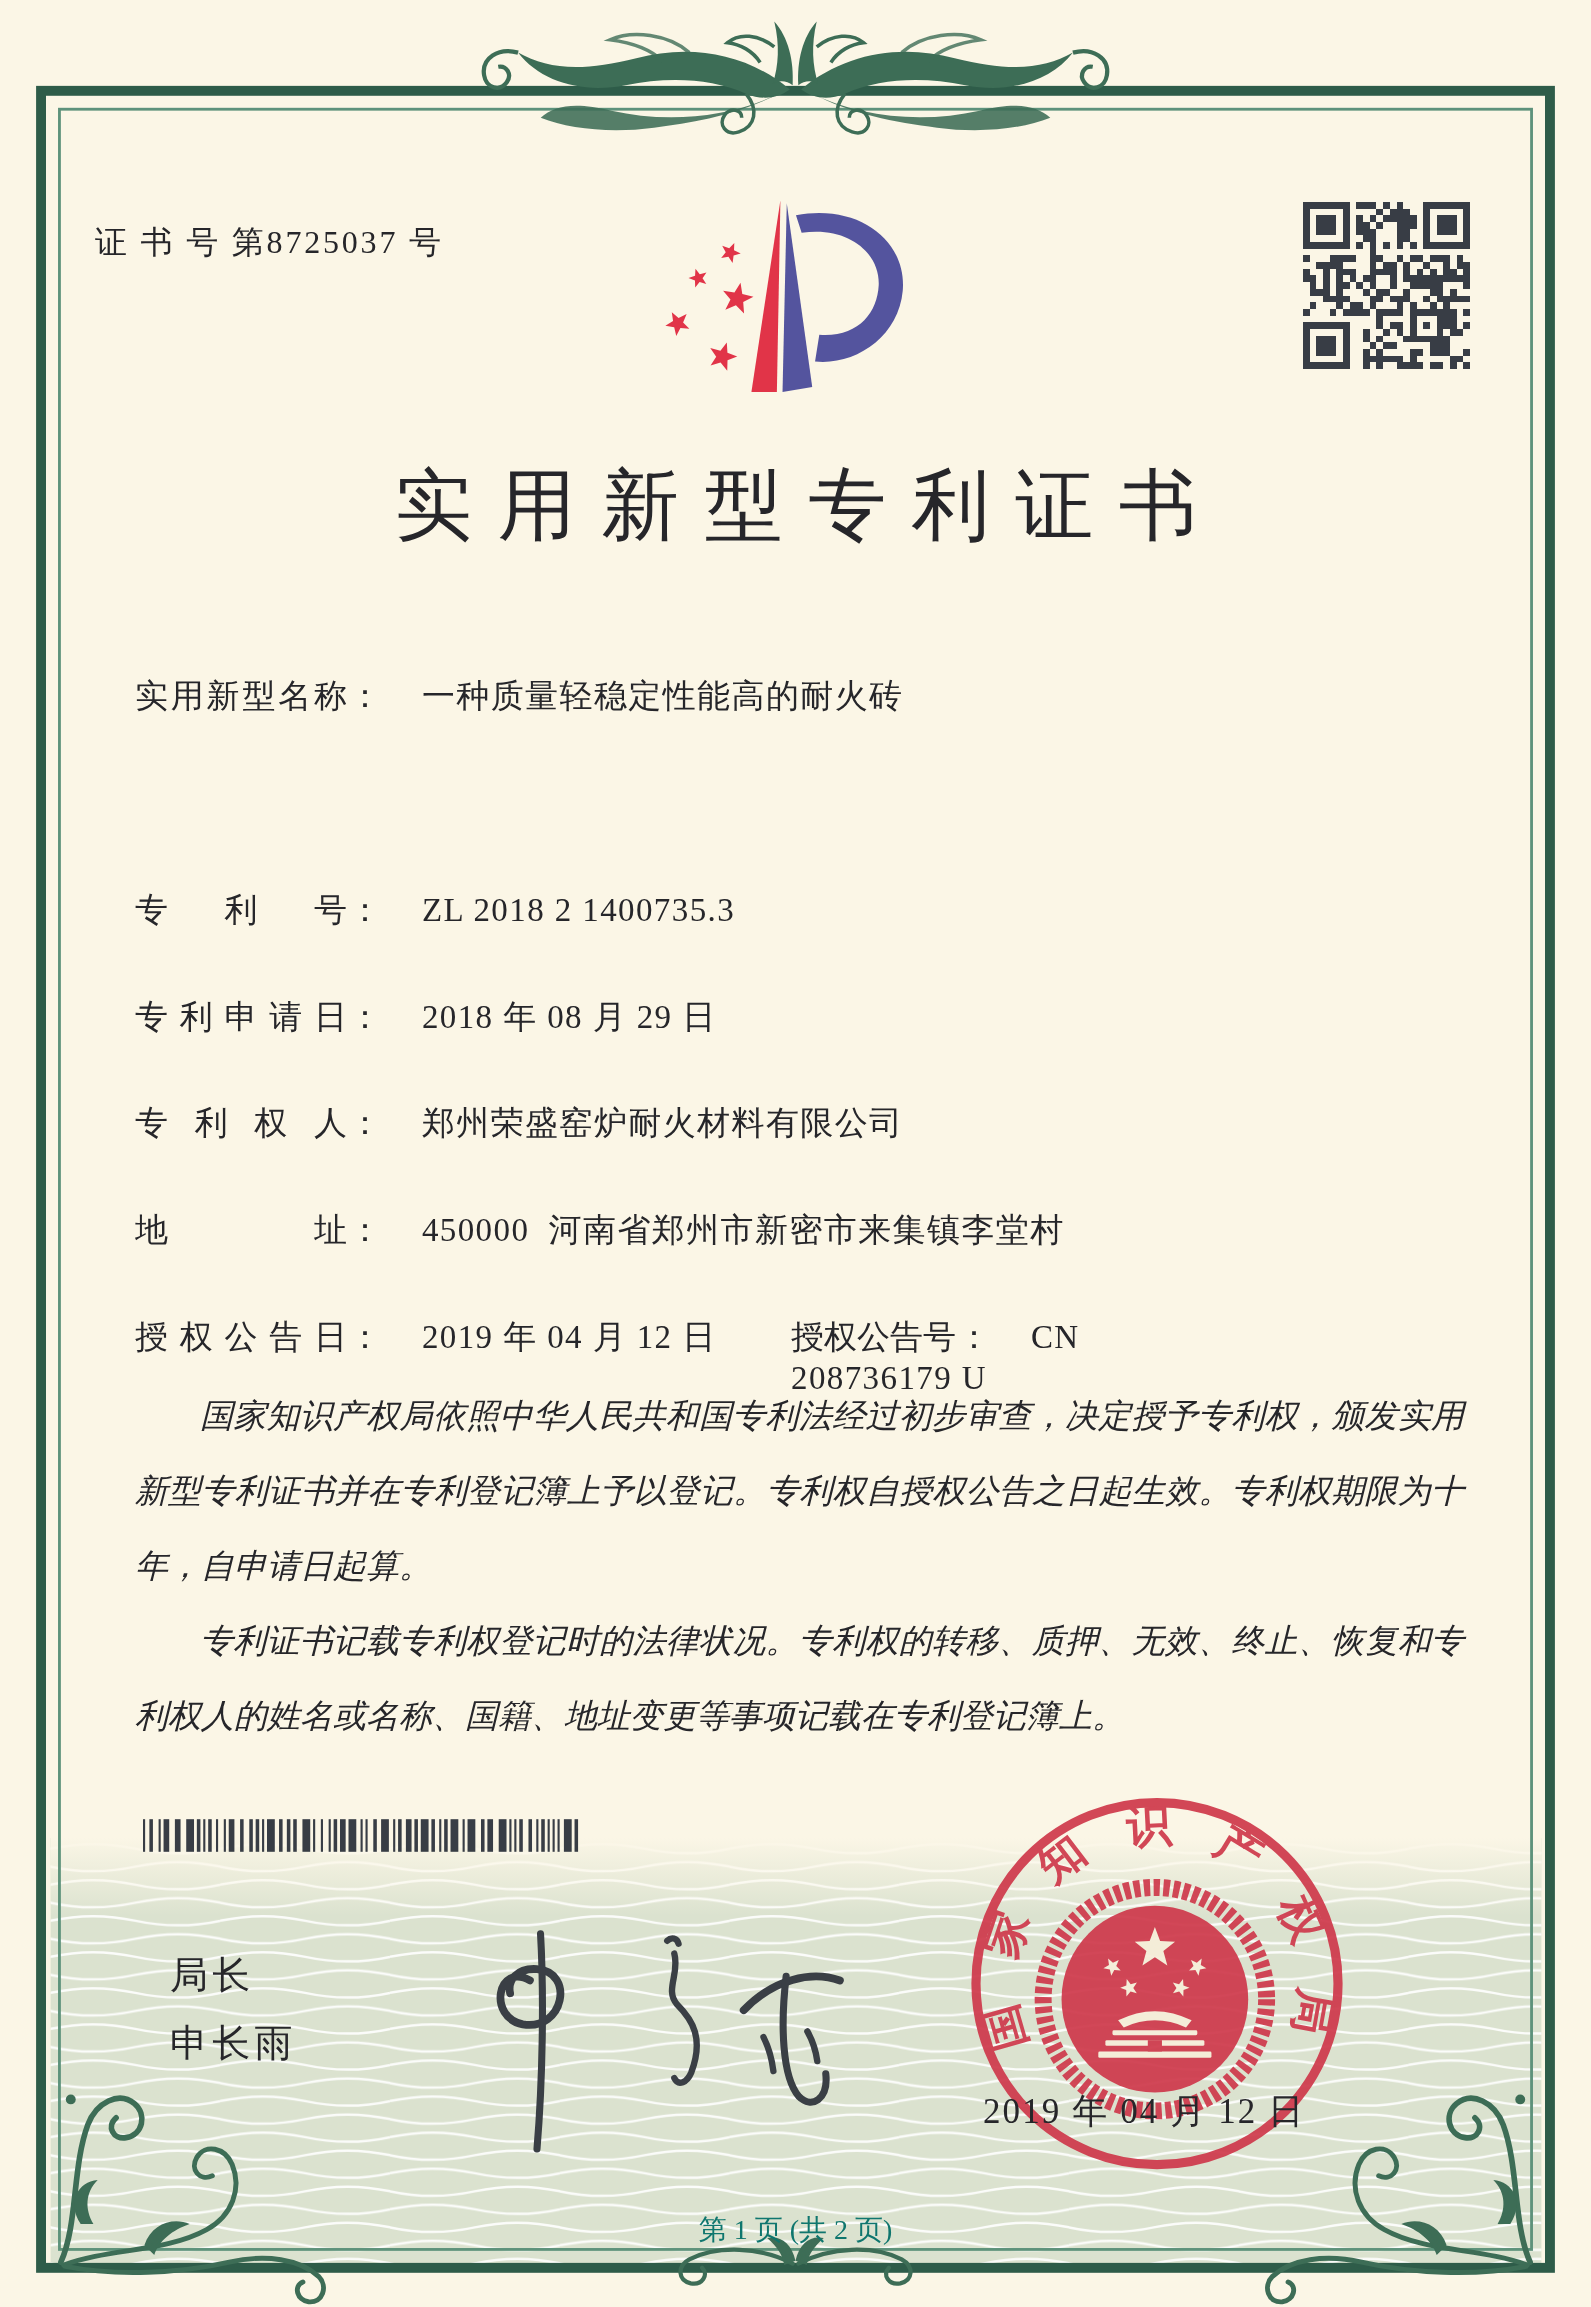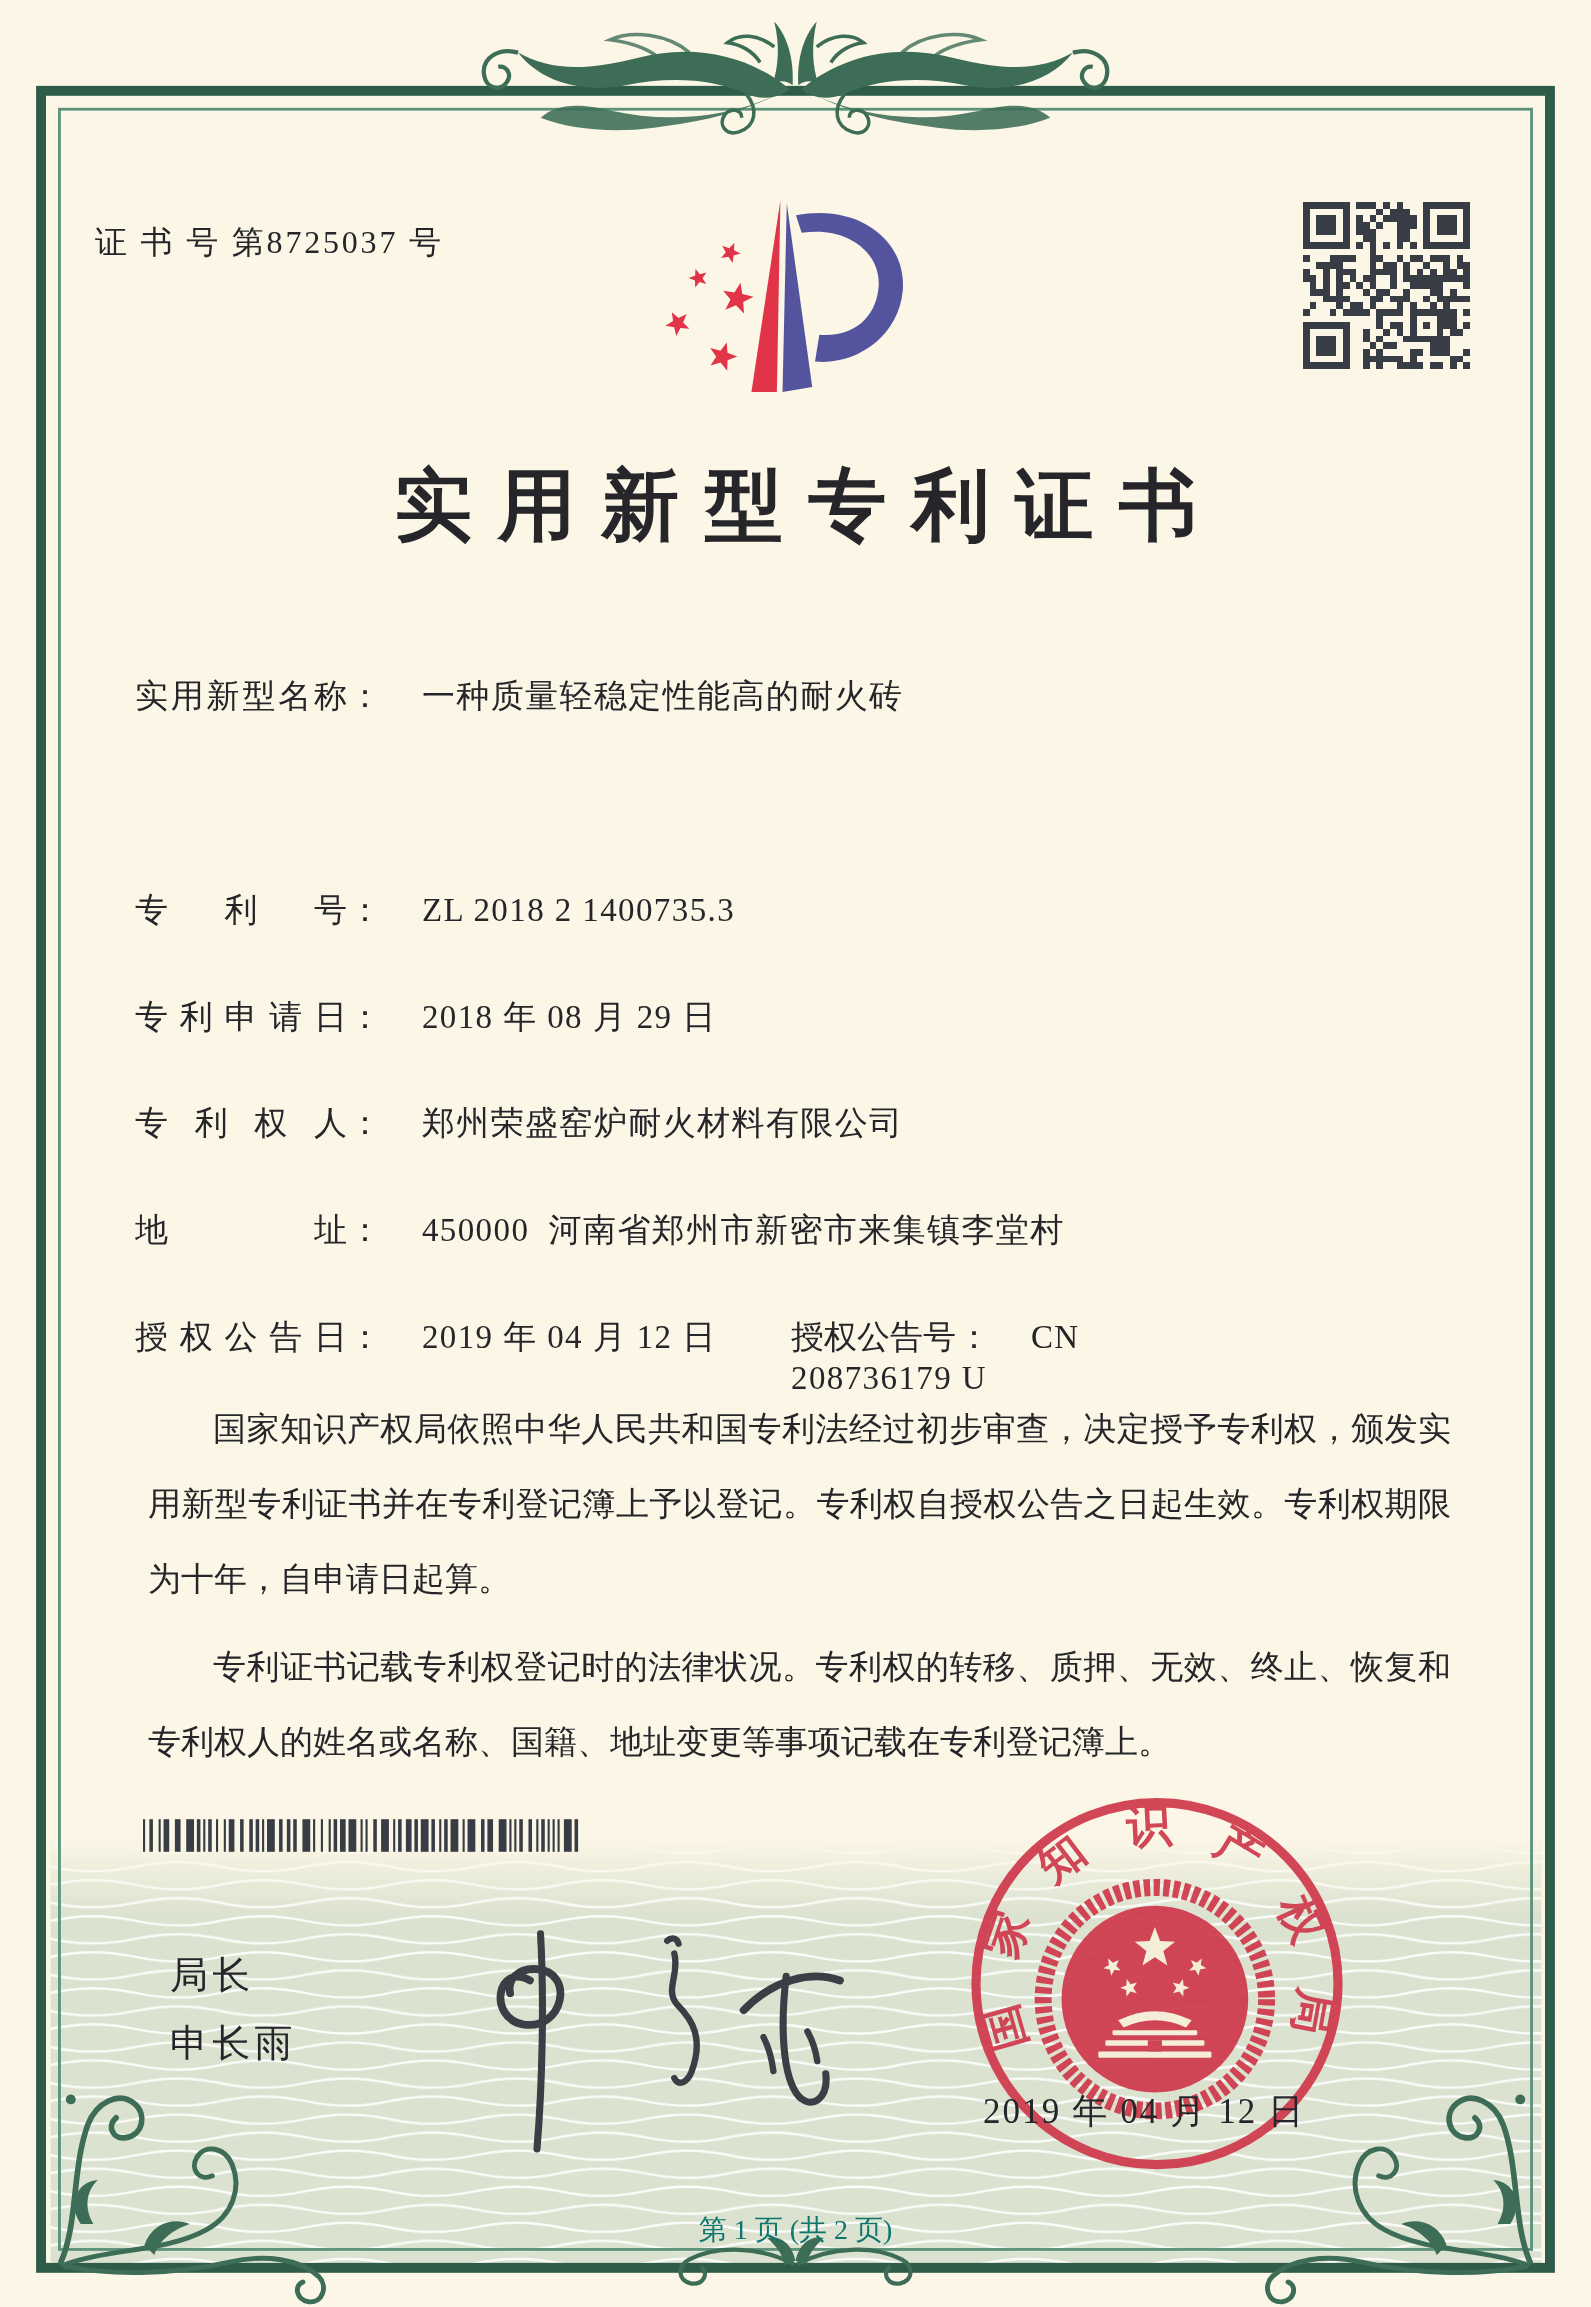--- a/index.html
+++ b/index.html
@@ -9,29 +9,29 @@
   }
   html,body{margin:0;padding:0;background:#888;}
   .page{
     position:relative; width:1591px; height:2307px; background:var(--paper);
     font-family:"Liberation Serif","DejaVu Serif",serif; color:var(--text); overflow:hidden;
   }
   .abs{position:absolute;}
   svg{display:block;}
   
   .cert-no{left:95px; top:221px; font-size:32px; letter-spacing:2.8px; white-space:pre;}
-  .title{left:0; right:0; top:454px; text-align:center; font-size:78px; font-weight:bold;
+  .title{left:0; right:0; top:454px; text-align:center; font-size:78px; font-weight:normal;
          letter-spacing:25.5px; text-indent:25.5px; white-space:nowrap;}
   .field-row{left:135px; height:50px; font-size:33px; white-space:nowrap;}
   .flabel{display:inline-block; width:212px; text-align:justify; text-align-last:justify; vertical-align:top;}
   .fcolon{display:inline-block; margin:0 8.5px 0 1.4px;}
   .fvalue{white-space:pre-wrap; letter-spacing:1.4px;margin-left:32px;}
   .grant-right{position:absolute; left:656px; top:0; white-space:nowrap;}
   .paras{left:135px; width:1329px; top:1379px; font-size:33px; line-height:75px; text-align:justify;}
-  .paras p{margin:13px; text-indent:65px;}
+  .paras p{margin:0; text-indent:65px;font-style:italic;}
   .officer{left:170px; font-size:38px; letter-spacing:4.2px;}
   .seal-date{left:983px; top:2088px; font-size:35px; letter-spacing:2.1px; z-index:7; white-space:pre;}
   .footer{left:0; right:0; top:2211px; text-align:center; font-size:28px; color:#0f766e; z-index:6; white-space:pre;}
   .z1{z-index:1}.z2{z-index:2}.z3{z-index:3}.z4{z-index:4}.z5{z-index:5}
 </style>
 </head>
 <body>
 
 <div class="page">
 

